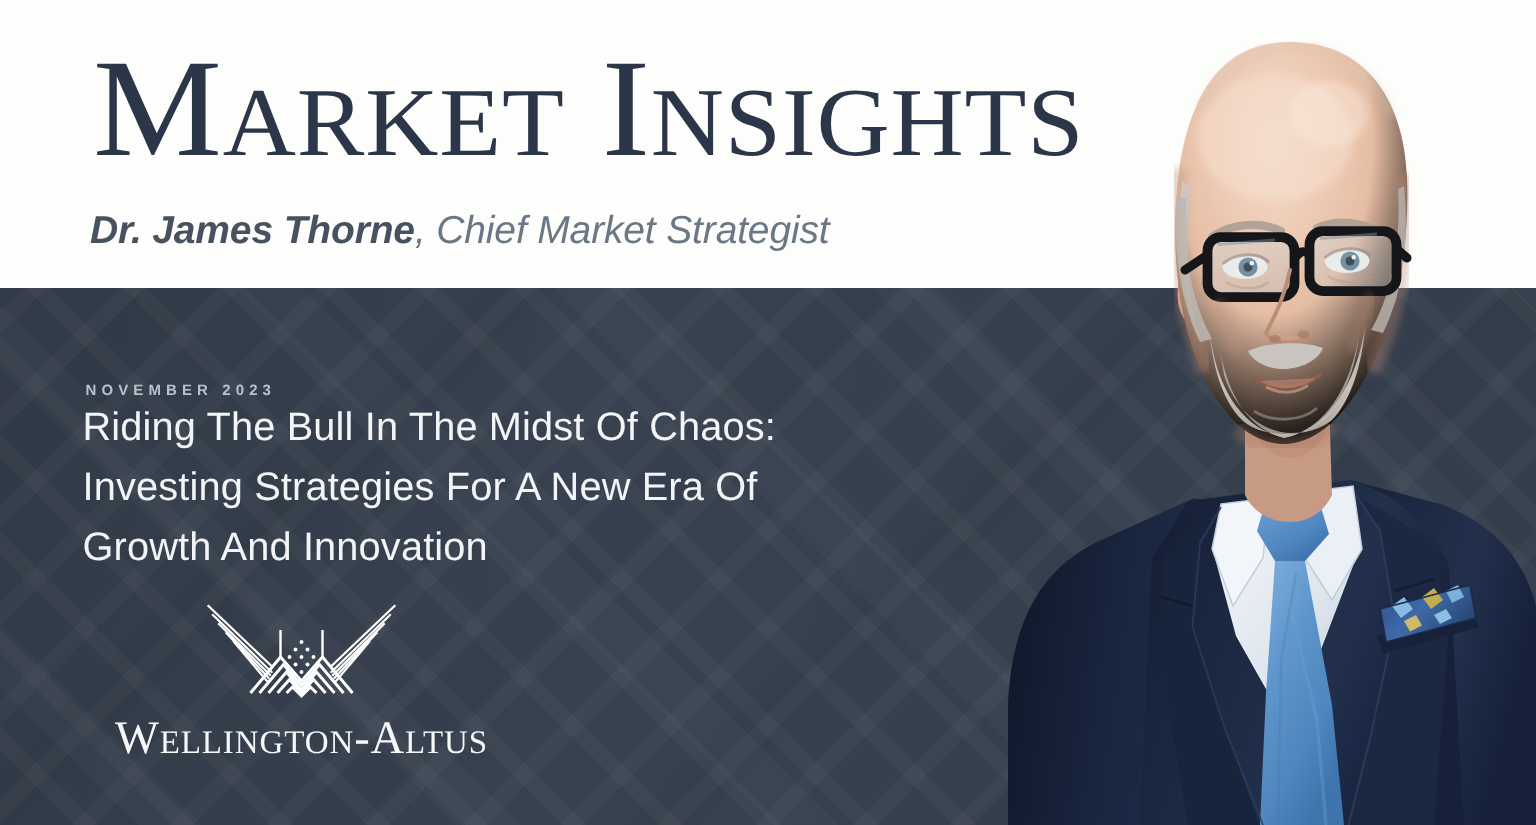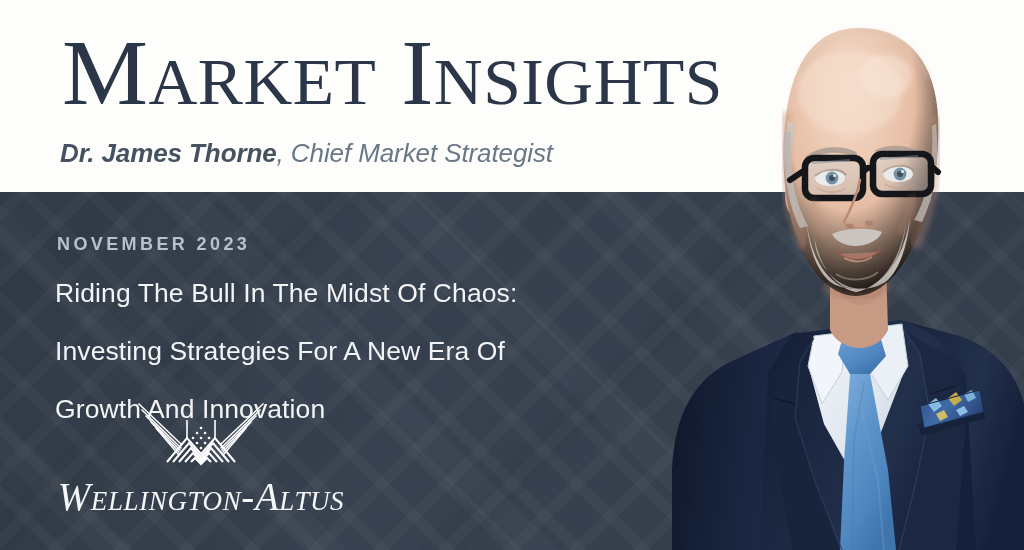--- a/index.html
+++ b/index.html
@@ -74,53 +74,52 @@
     pointer-events:none;
   }
   .panel-vignette{
     position:absolute; inset:0;
     background:linear-gradient(100deg, rgba(0,0,0,0.10) 0%, rgba(0,0,0,0.0) 38%, rgba(0,0,0,0.05) 100%);
     pointer-events:none;
   }
 
   
   .kicker{
-    position:absolute; left:57px; top:234px;
-    font-size:18px; font-weight:bold;
+    position:absolute; left:57px; top:255px;
+    font-size:10px; font-weight:bold;
     letter-spacing:3.4px;
     color:#b9c2cb;
     z-index:4;
   }
   .headline{
     position:absolute; left:55px; top:264px; width:520px;
     font-size:26.5px;
-    line-height:58px;
+    line-height:40px;
     color:#f2f4f6;
     font-weight:400;
     letter-spacing:0.1px;
     z-index:4;
   }
 
   
   .logo{
     position:absolute; left:56px; top:398px; width:290px;
     z-index:4;
   }
   .logo-mark{ display:block; margin:0 auto; }
   .logo-word{
     display:block;
     margin-top:4px;
     text-align:center;
     font-family:"Liberation Serif","DejaVu Serif",serif;
     font-variant:small-caps;
-    font-size:39px;
+    font-size:31px;
     letter-spacing:0.6px;
     color:#f6f7f8;
     white-space:nowrap;
-    font-style:italic;
   }
 
   
   .portrait{
     position:absolute; right:0; top:0; width:360px; height:550px;
     z-index:3;
     pointer-events:none;
   }
 </style>
 </head>

